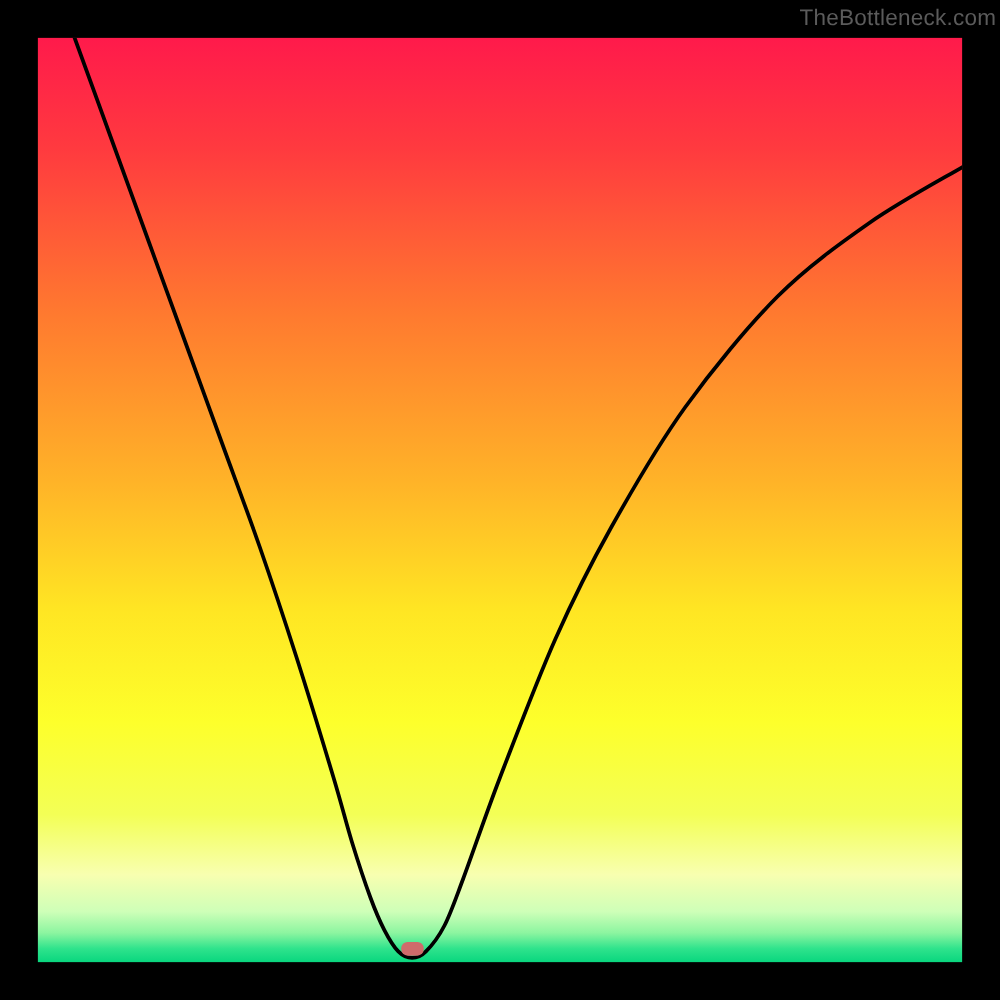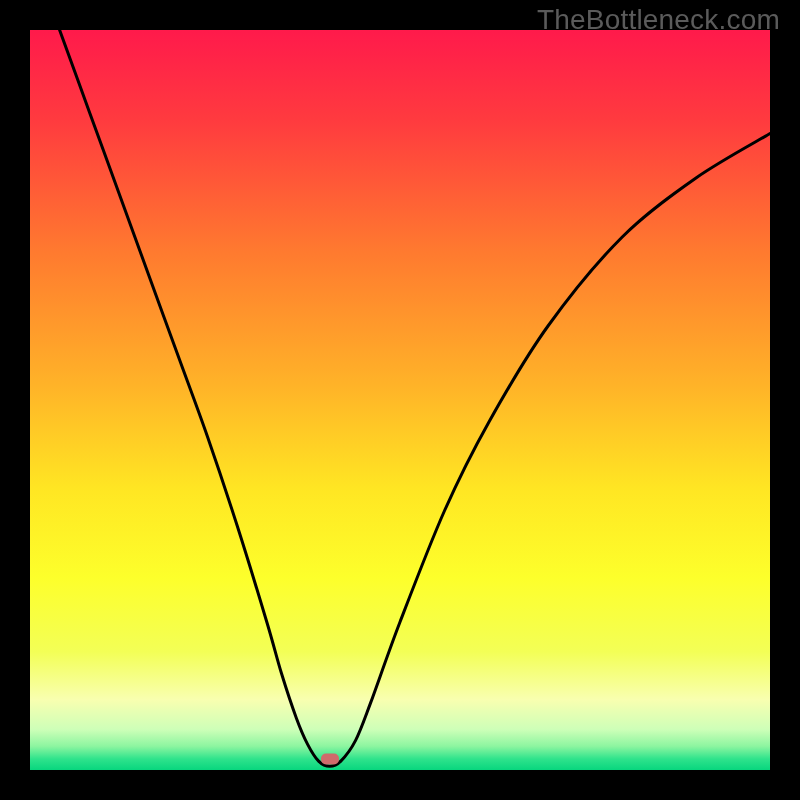--- a/index.html
+++ b/index.html
@@ -44,23 +44,23 @@
   .marker {
     position: absolute;
     width: 18px;
     height: 11px;
     border-radius: 5px;
     transform: translate(-50%, -50%);
   }
   .watermark {
     position: absolute;
     top: 4px;
-    right: 20px;
+    right: 3px;
     color: #5b5b5b;
-    font-size: 28px;
+    font-size: 18px;
     letter-spacing: 0.2px;
     font-weight: 400;
   }
 </style>
 </head>
 <body>
 
 <div class="frame">
 
   <div class="plot-area">

